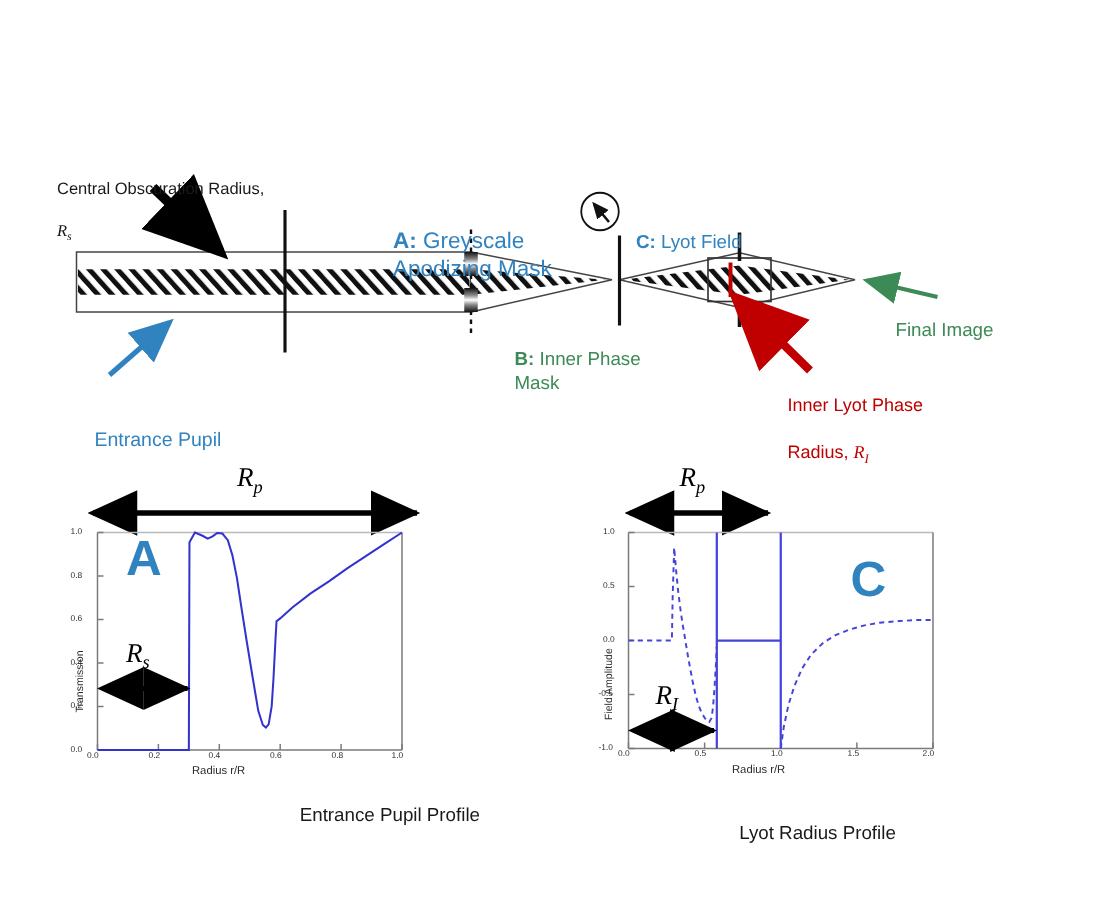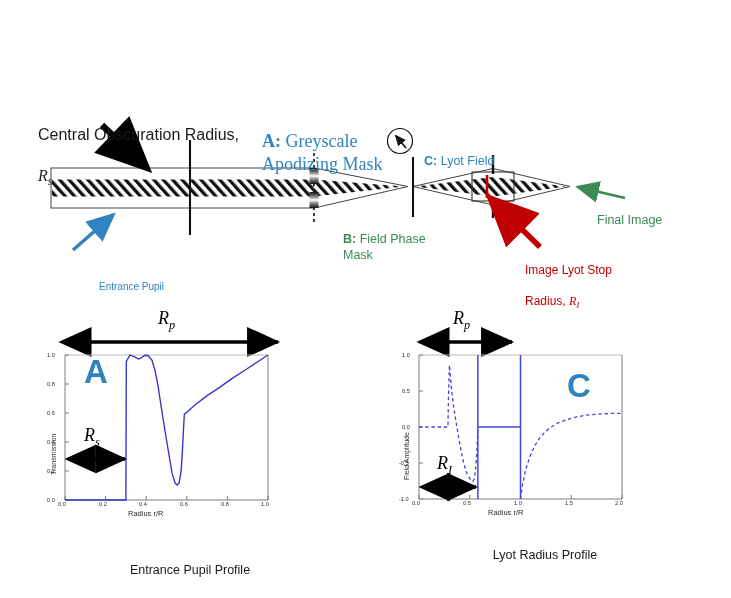--- a/index.html
+++ b/index.html
@@ -12,21 +12,21 @@
     height: 598px;
     position: relative;
     font-family: "Liberation Sans", sans-serif;
     overflow: hidden;
   }
   .abs { position: absolute; }
 
   
   .lbl {
     position: absolute;
-    font-size: 16px;
+    font-size: 11px;
     color: #1a1a1a;
     line-height: 1.28;
     white-space: pre-line;
   }
   .lbl-blue { color: #3183c0; }
   .lbl-green { color: #3c8a55; }
   .lbl-red { color: #c00000; }
   .lbl b { font-weight: bold; }
   .ital {
     font-family: "Liberation Serif", serif;
@@ -162,44 +162,44 @@
       <line x1="406" y1="53" x2="396" y2="41" stroke="#111" stroke-width="1.7" marker-end="url(#arrVortex)"></line>
     </g>
   </svg>
 </div>
 
 <div class="lbl" style="left:38px; top:105px;">
   <span>Central Obscuration Radius,</span><br>
   <span class="ital"><span>R</span><sub>s</sub></span>
 </div>
 
-<div class="lbl lbl-blue" style="left:63px; top:268px; font-size:10px;margin-left:36px;">
+<div class="lbl lbl-blue" style="left:63px; top:268px; font-size:13px;">
   <span>Entrance Pupil</span>
 </div>
 
-<div class="lbl lbl-blue" style="left:262px; top:107px; font-size:18px;font-family:Liberation Serif, serif;">
+<div class="lbl lbl-blue" style="left:262px; top:132px; font-size:15px;">
   <b>A:</b><span> Greyscale
 Apodizing Mask</span>
 </div>
 
 <div class="lbl lbl-green" style="left:343px; top:215px; font-size:12.5px;">
-  <b>B:</b><span> Field Phase
+  <b>B:</b><span> Inner Phase
 Mask</span>
 </div>
 
 <div class="lbl lbl-blue" style="left:424px; top:137px; font-size:12.5px;">
   <b>C:</b><span> Lyot Field</span>
 </div>
 
 <div class="lbl lbl-green" style="left:597px; top:196px; font-size:12.5px;">
   <span>Final Image</span>
 </div>
 
 <div class="lbl lbl-red" style="left:525px; top:248px; font-size:12px;">
-  <span>Image Lyot Stop</span><br>
+  <span>Inner Lyot Phase</span><br>
   <span>Radius, </span><span class="ital"><span>R</span><sub>I</sub></span>
 </div>
 
 <div class="chart-frame" style="left:40px; top:315px; width:300px; height:215px;">
   <svg id="svgA" width="300" height="215" viewBox="0 0 300 215">
     <defs>
       <marker id="dblA" markerWidth="10" markerHeight="10" refX="8.6" refY="5" orient="auto">
         <path d="M0,0.8 L9.2,5 L0,9.2 z" fill="#000"></path>
       </marker>
       <marker id="dblAs" markerWidth="10" markerHeight="10" refX="1" refY="5" orient="auto">
@@ -326,14 +326,14 @@
   <div class="tick" style="left:170px; top:185px;">1.5</div>
   <div class="tick" style="left:220px; top:185px;">2.0</div>
 
   <div class="tick" style="left:4px; top:181px;">-1.0</div>
   <div class="tick" style="left:4px; top:145px;">-0.5</div>
   <div class="tick" style="left:7px; top:109px;">0.0</div>
   <div class="tick" style="left:7px; top:73px;">0.5</div>
   <div class="tick" style="left:7px; top:37px;">1.0</div>
 </div>
 
-<div class="caption" style="left:60px; top:563px; width:260px;">Entrance Pupil Profile</div>
+<div class="caption" style="left:60px; top:536px; width:260px;text-align:right;">Entrance Pupil Profile</div>
 <div class="caption" style="left:410px; top:548px; width:270px;">Lyot Radius Profile</div>
 
 </body></html>

